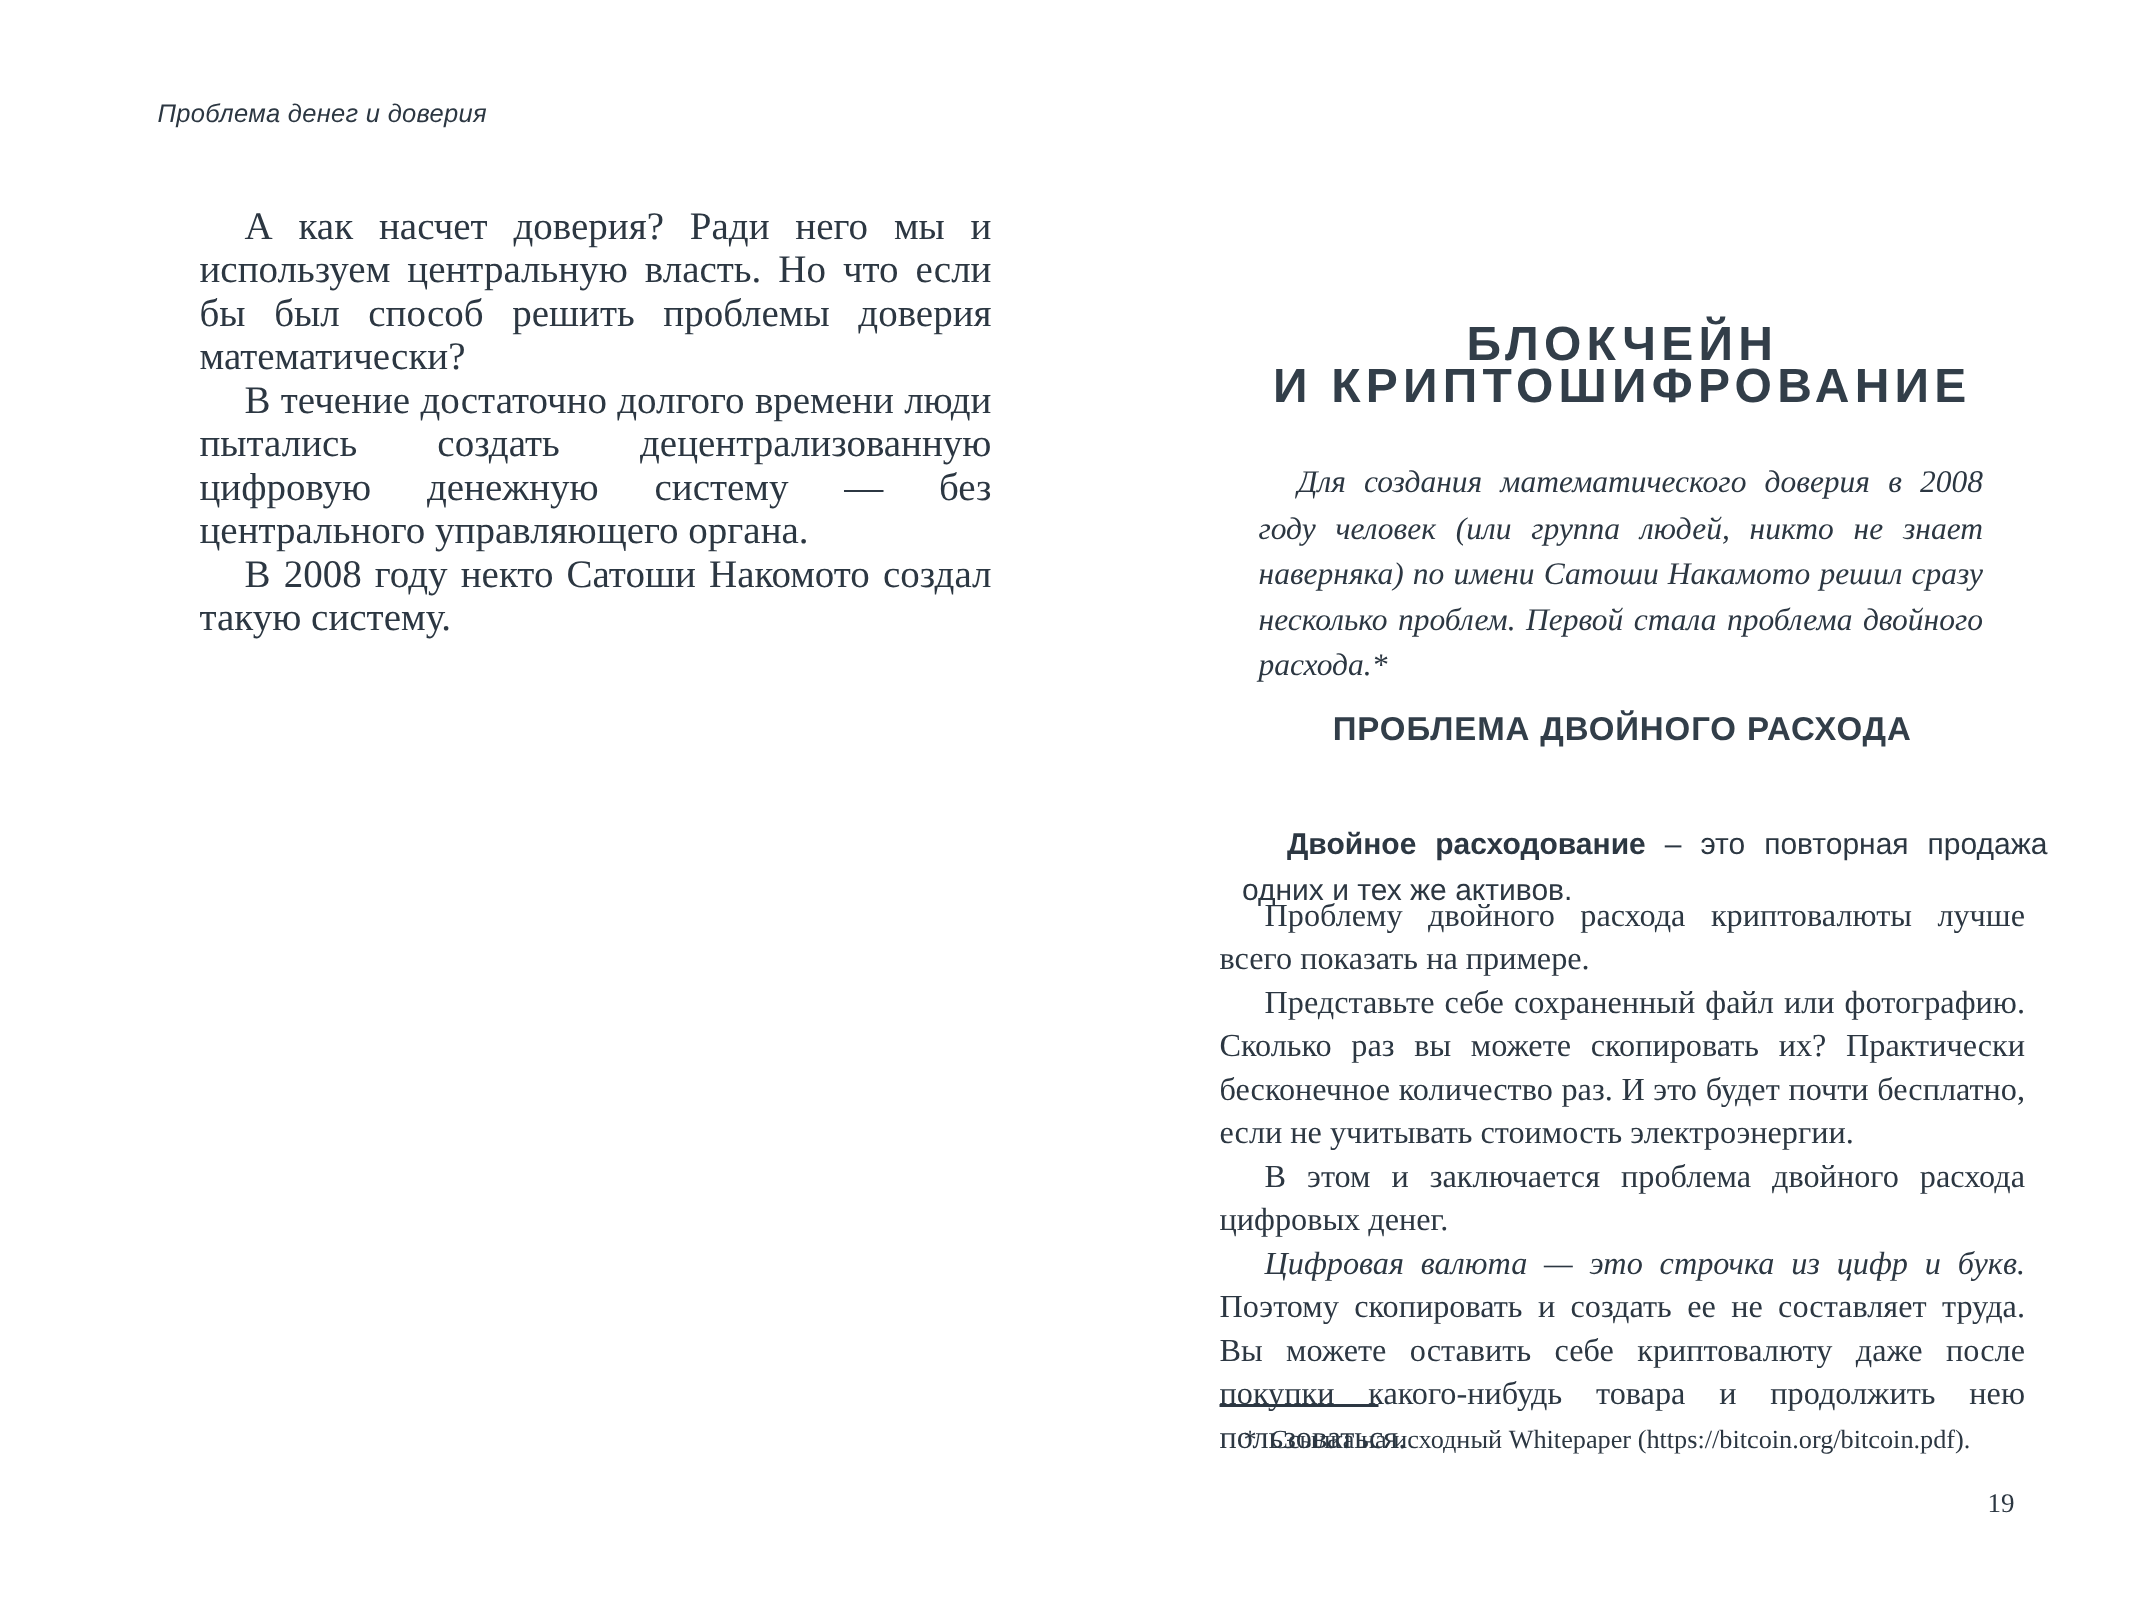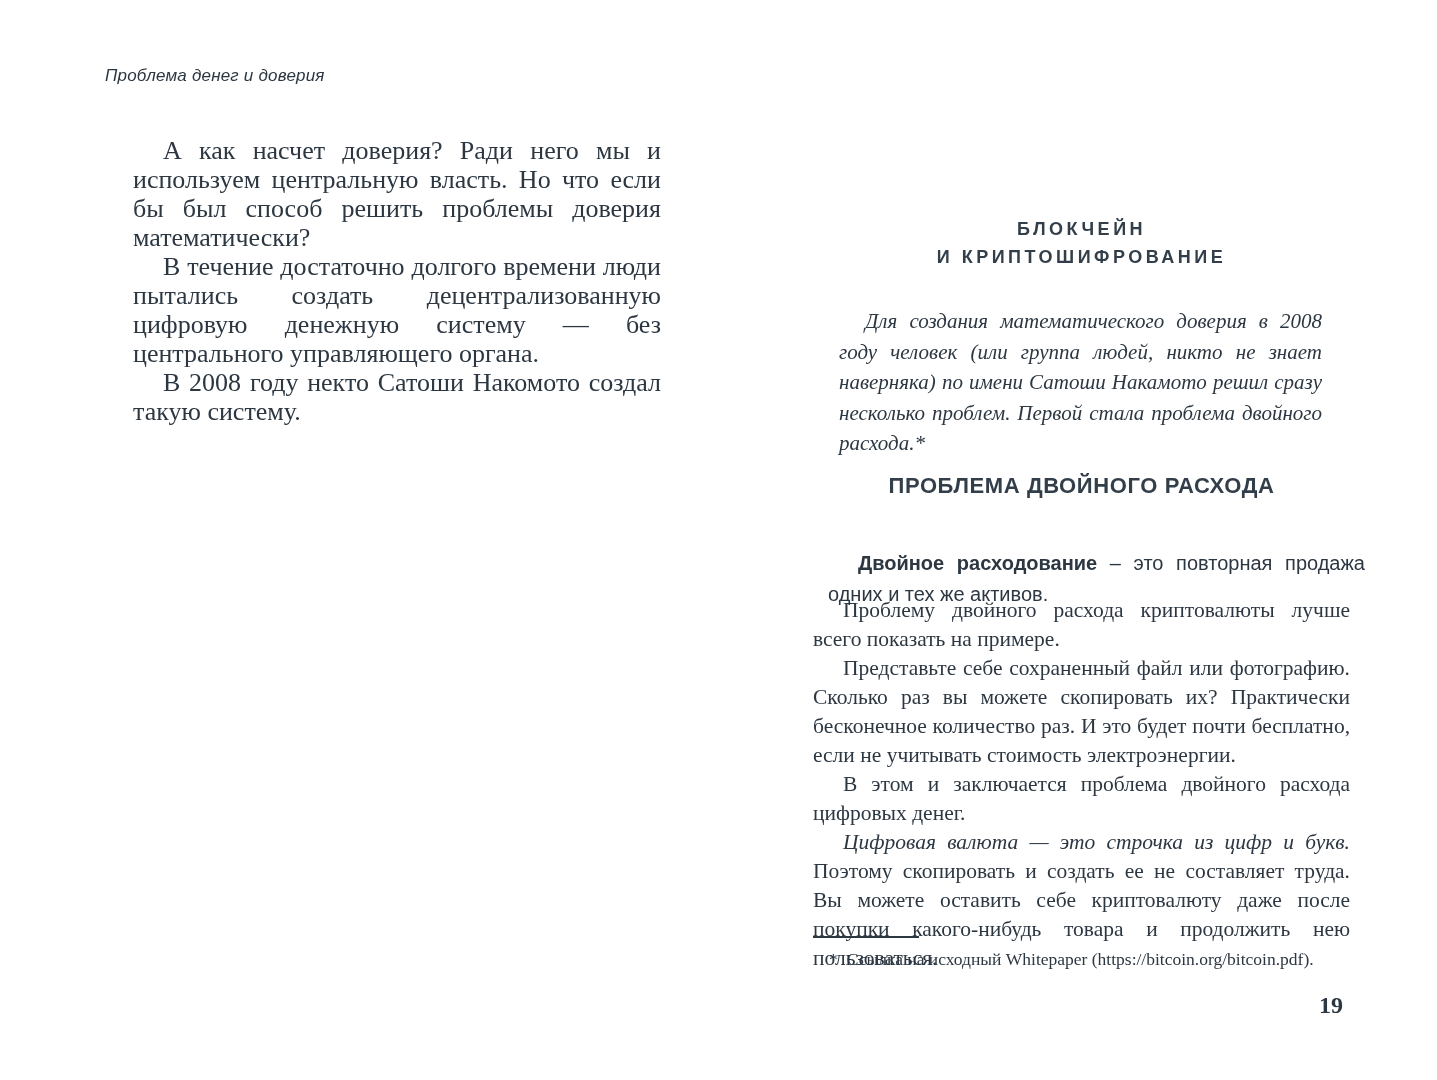--- a/index.html
+++ b/index.html
@@ -35,21 +35,21 @@
     color:var(--ink);
     margin-left:28px;
   }
   .left-body p{margin:0;text-indent:30px;}
   
   .chapter-title{
     position:absolute;left:813px;top:215px;width:537px;
     text-align:center;
     font-family:"Liberation Sans", sans-serif;
     font-weight:bold;
-    font-size:18px;line-height:28px;letter-spacing:3.5px;
+    font-size:32px;line-height:28px;letter-spacing:3.5px;
     color:var(--title-ink);
   }
   .epigraph{
     position:absolute;left:839px;top:306px;width:483px;
     font-style:italic;
     font-size:21px;line-height:30.5px;
     text-align:justify;
     color:var(--ink);
   }
   .epigraph p{margin:0;text-indent:26px;}
@@ -88,21 +88,21 @@
     position:absolute;left:813px;top:948px;width:537px;
     font-size:17.5px;line-height:22px;
     color:var(--ink);
     text-indent:16px;
     margin:0;
   }
   .footnote .fn-marker{padding-right:9px;}
   .page-number{
     position:absolute;left:1250px;top:992px;width:93px;
     text-align:right;
-    font-size:24px;font-weight:700;
+    font-size:18px;font-weight:400;
     color:var(--ink);
   }
 </style>
 </head>
 <body>
 
 <div class="spread">
 
   <div class="running-head">Проблема денег и доверия</div>
 

